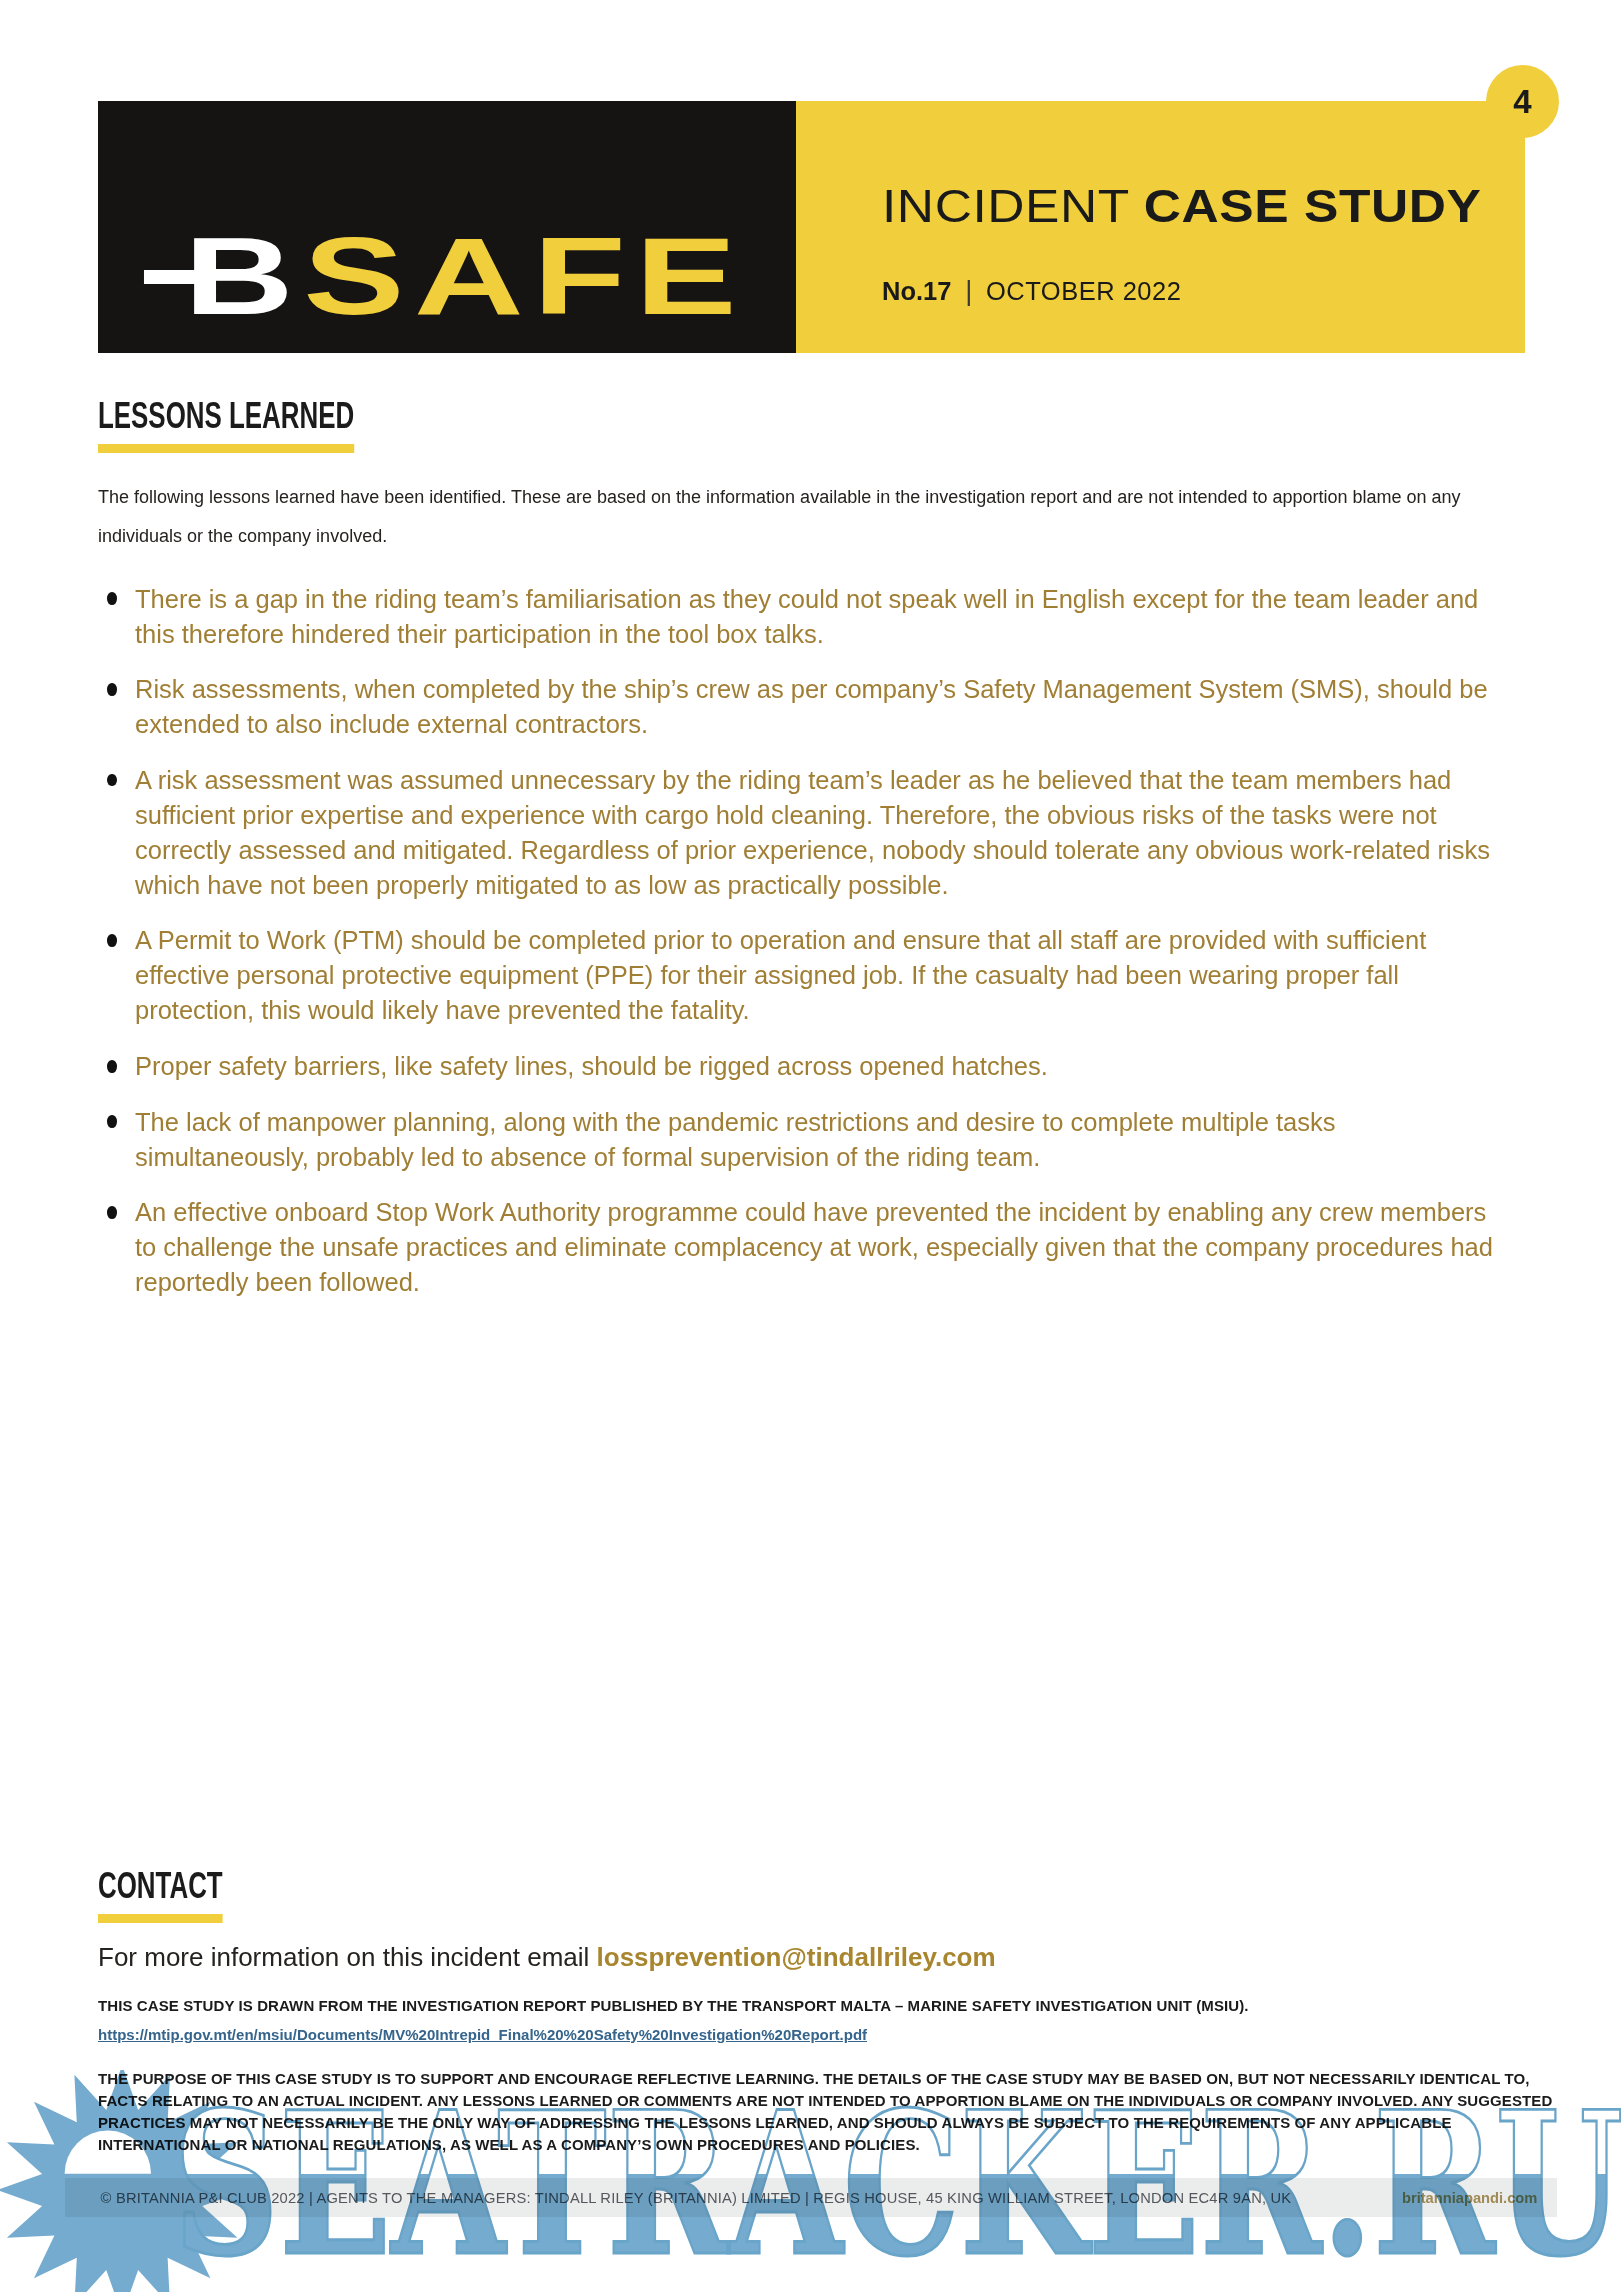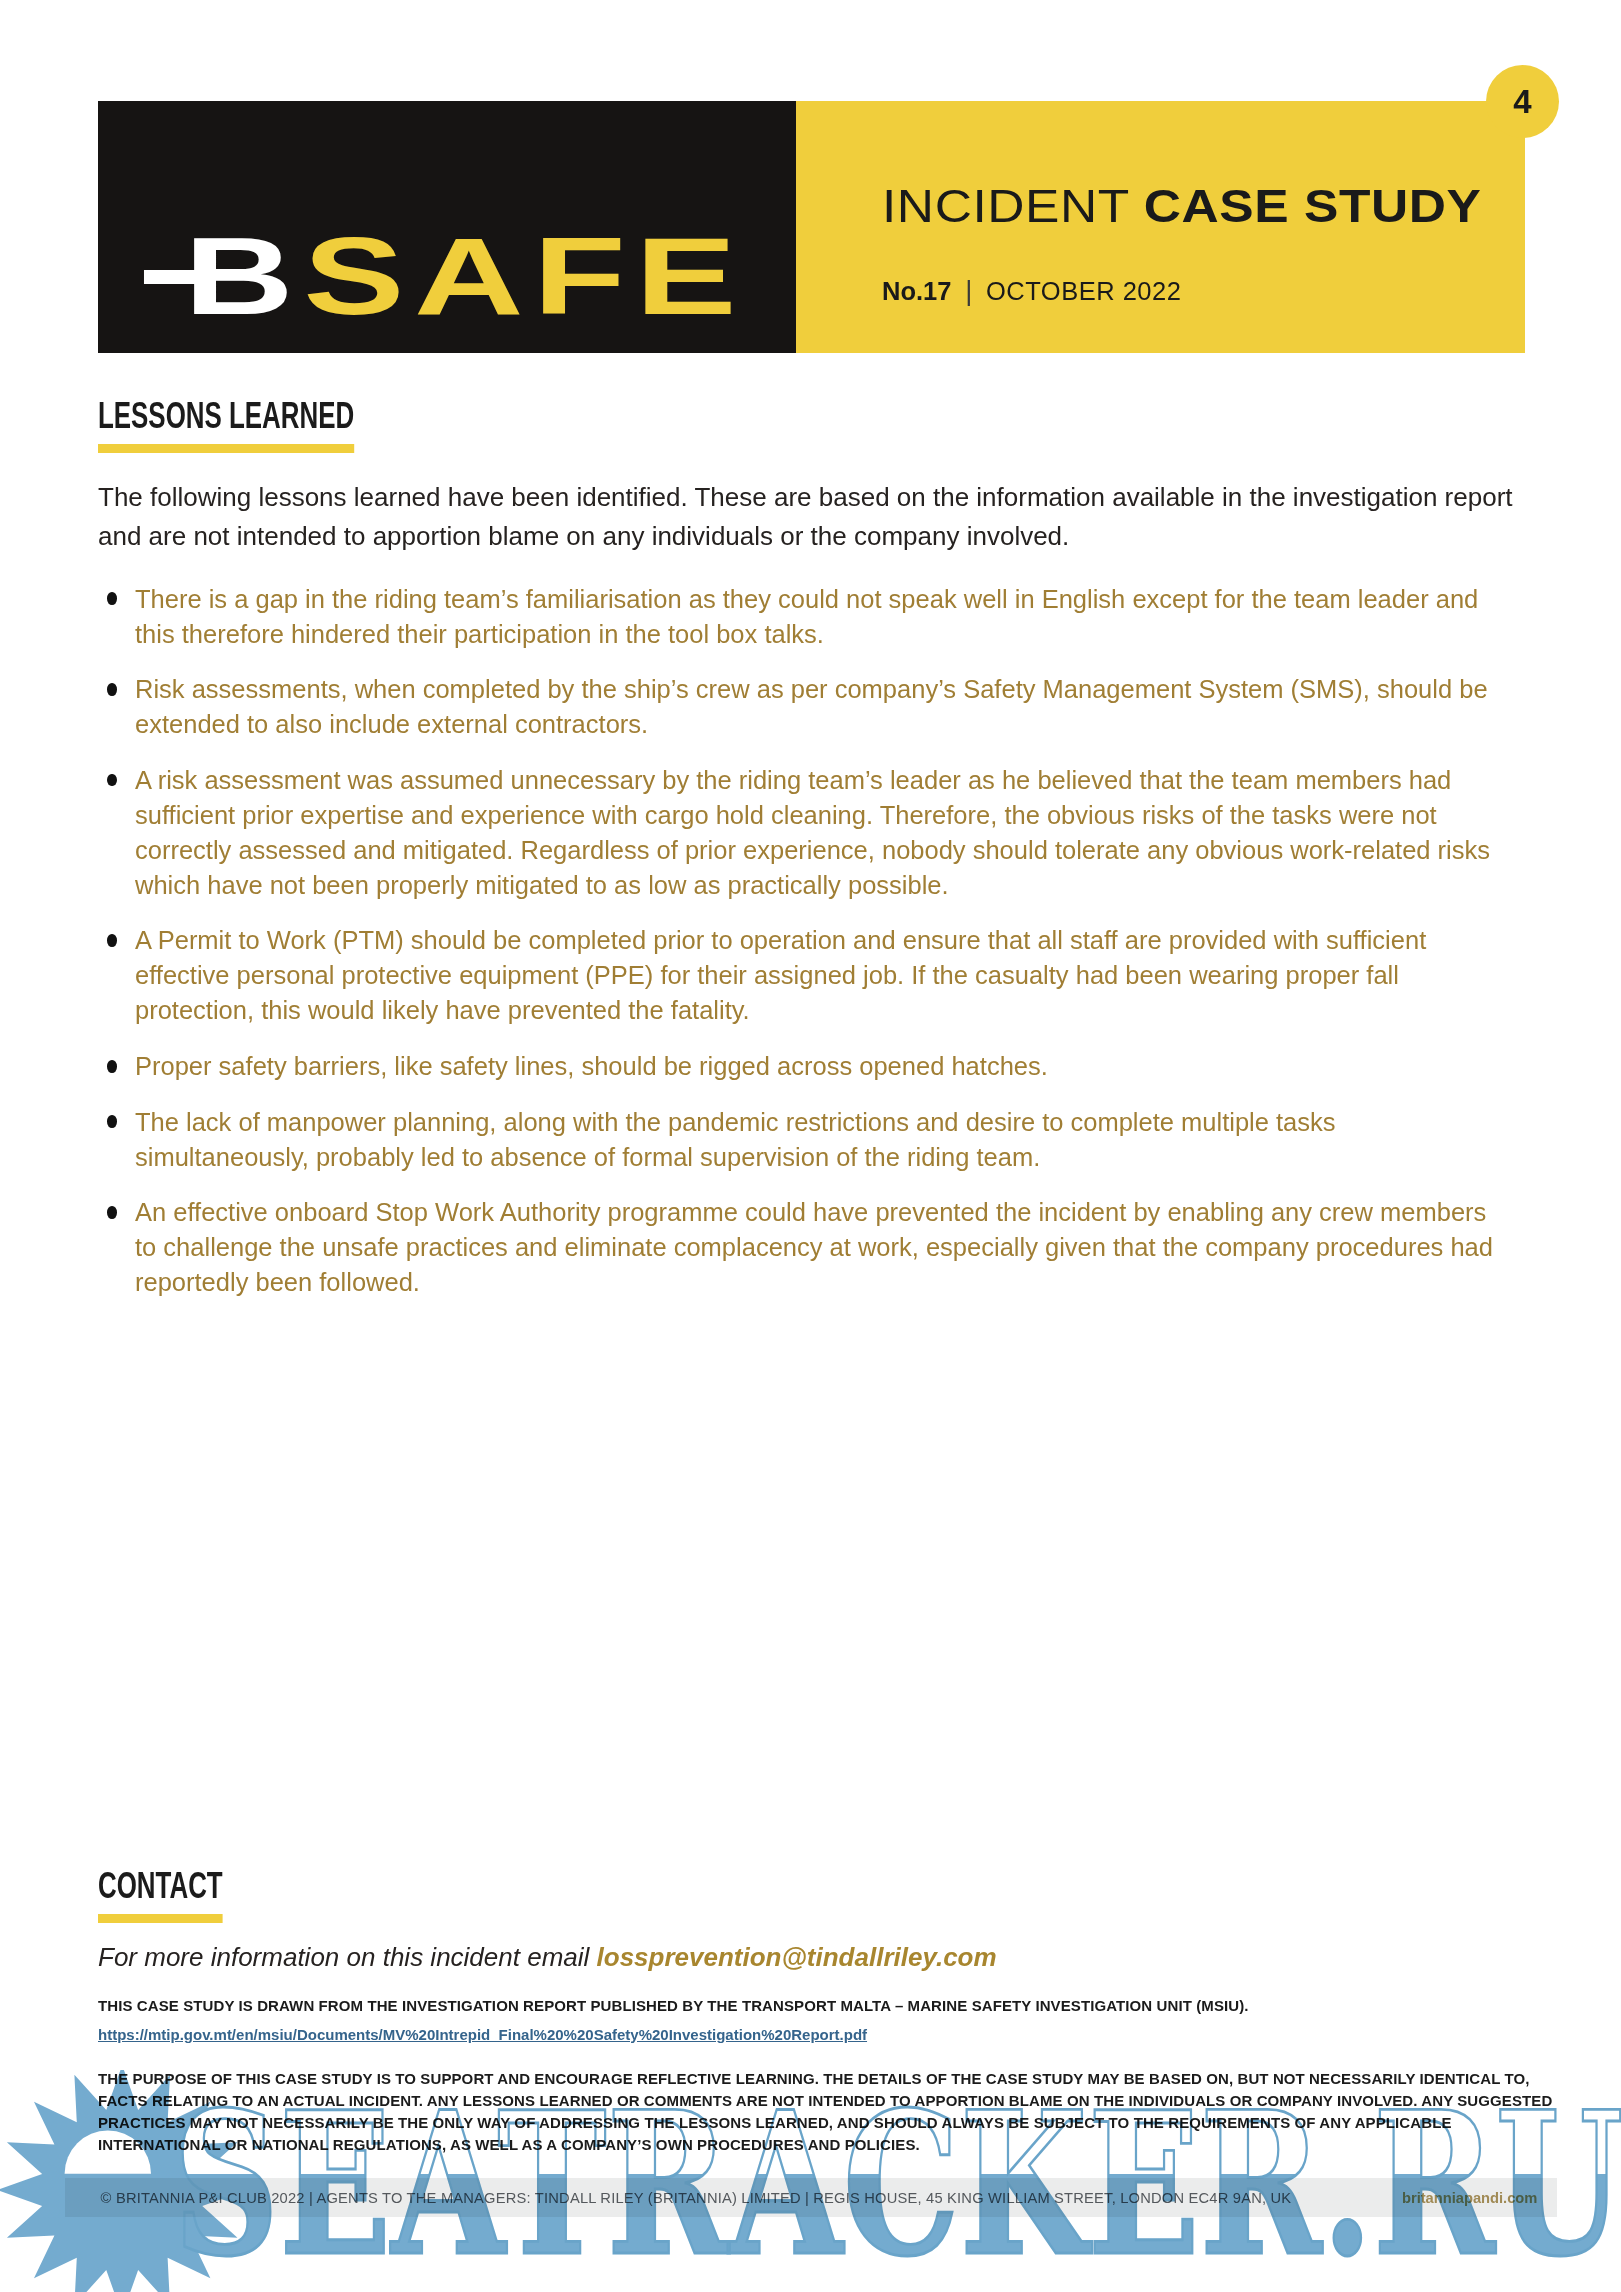--- a/index.html
+++ b/index.html
@@ -56,35 +56,35 @@
     font-size:37px; font-weight:700; letter-spacing:0;
     transform:scaleX(0.70); transform-origin:left top; white-space:nowrap;
   }
   .sec-heading::after {
     content:""; display:block; height:8.8px; background:#f0ce3c; margin-top:6.9px;
   }
 
   
   .lessons { position:absolute; top:395px; left:98px; width:1433px; }
   .lessons-intro {
-    margin-top:25.5px; color:#262220; font-size:26px; line-height:39px; max-width:1431px;
+    margin-top:25.5px; color:#262220; font-size:18px; line-height:39px; max-width:1431px;
   }
   .lessons-list { list-style:none; margin-top:25.5px; }
   .lessons-list li {
     position:relative; padding-left:37px; margin-bottom:20.6px;
     color:#a07e34; font-size:25.5px; line-height:35px; max-width:1402px;
   }
   .lessons-list li::before {
     content:""; position:absolute; left:8.8px; top:10.8px;
     width:9.8px; height:12.7px; background:#111111; border-radius:50%;
   }
 
   
   .contact { position:absolute; top:1865px; left:98px; width:1468px; }
-  .contact-line { margin-top:19.6px; color:#262220; font-size:26px;font-style:italic; }
+  .contact-line { margin-top:19.6px; color:#262220; font-size:26px; }
   .email-link { color:#a8862f; font-weight:700; text-decoration:none; }
   .source-line {
     margin-top:23.5px; color:#1b1b1b; font-size:15px; font-weight:700; letter-spacing:0.1px;
   }
   .source-link {
     display:inline-block; margin-top:11.8px; color:#35648c; font-size:15px;
     font-weight:700; text-decoration:underline;
   }
   .disclaimer {
     margin-top:24px; color:#1b1b1b; font-size:15px; font-weight:700;

